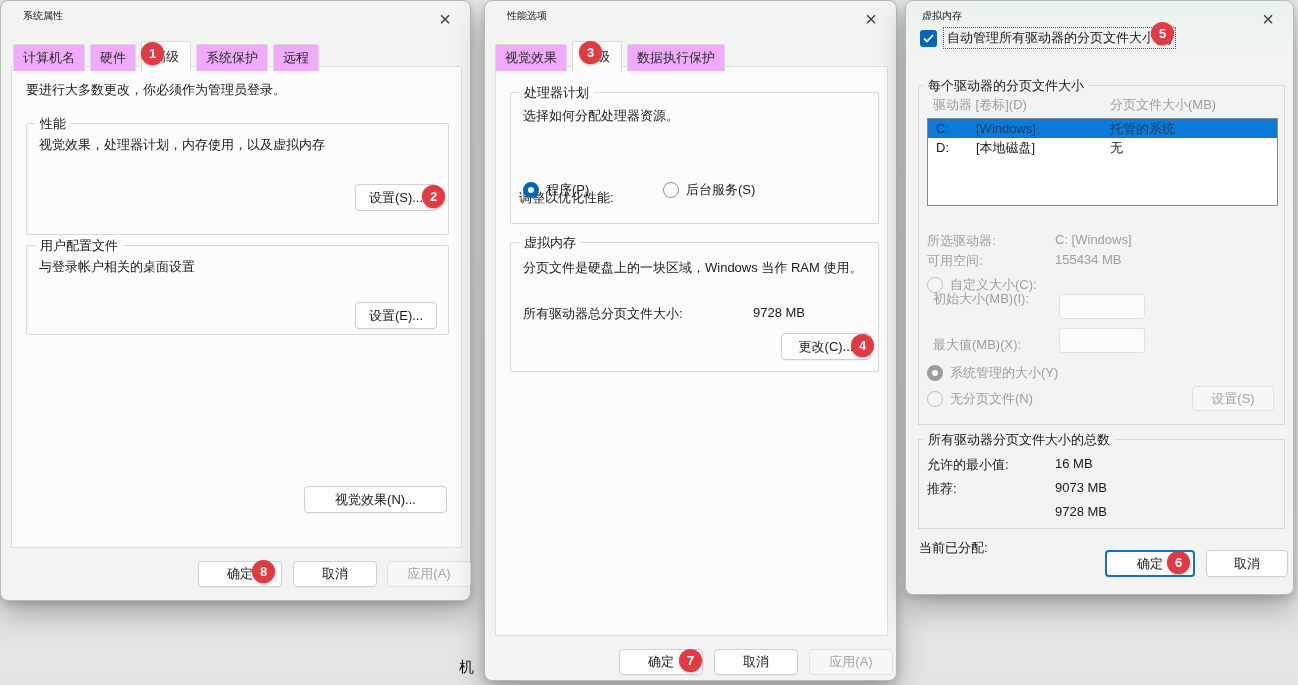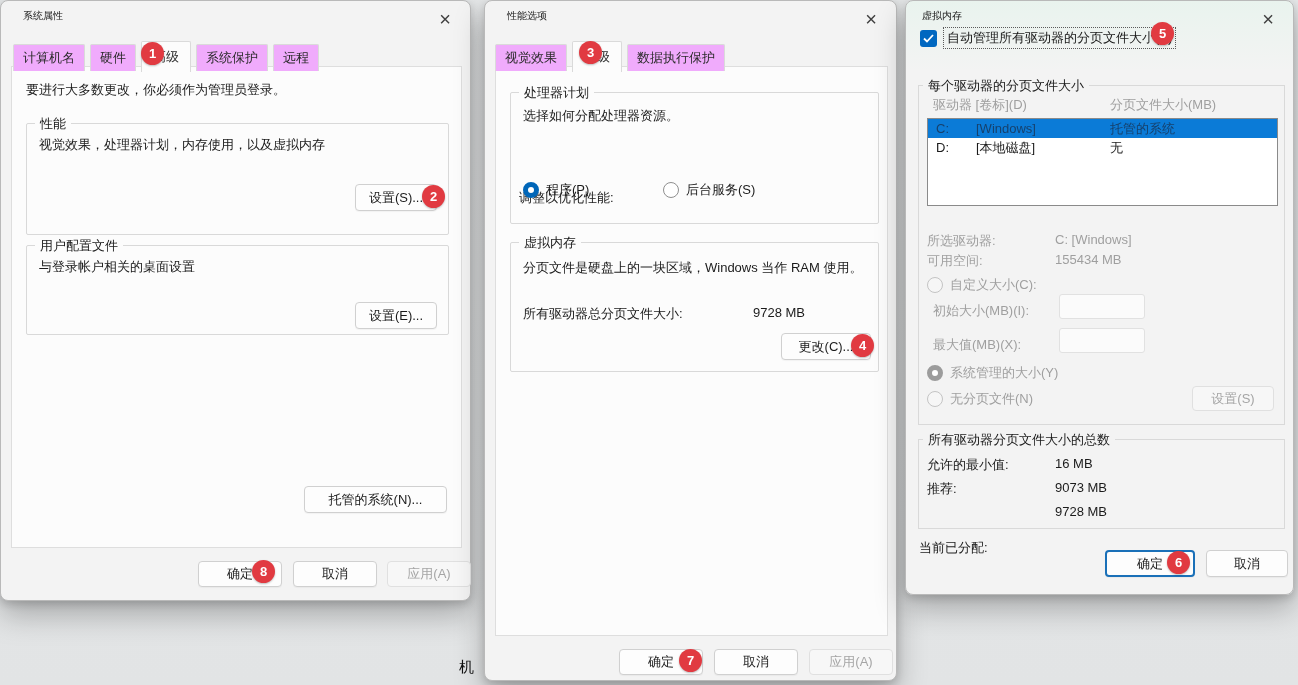--- a/index.html
+++ b/index.html
@@ -83,21 +83,21 @@
       <div class="btn" style="left:328px; top:60px; width:82px; height:27px;">设置(S)...</div>
     </div>
 
     <div class="group" style="left:14px; top:178px; width:423px; height:90px;">
       <span class="glabel">用户配置文件</span>
       <div class="txt" style="left:12px; top:12px;">与登录帐户相关的桌面设置</div>
       <div class="btn" style="left:328px; top:56px; width:82px; height:27px;">设置(E)...</div>
     </div>
 
 
-    <div class="btn" style="left:292px; top:419px; width:143px; height:27px;">托管的系统(N)...</div>
+    <div class="btn" style="left:292px; top:419px; width:143px; height:27px;">视觉效果(N)...</div>
   </div>
 
   <div class="btn" style="left:197px; top:560px; width:84px; height:26px;">确定</div>
   <div class="btn" style="left:292px; top:560px; width:84px; height:26px;">取消</div>
   <div class="btn disabled" style="left:386px; top:560px; width:84px; height:26px;">应用(A)</div>
 </div>
 
 <div class="dlg" style="left:484px; top:0; width:413px; height:681px;">
   <div class="dlg-title">性能选项</div>
   <div class="close-btn">×</div>
@@ -172,21 +172,21 @@
     <div class="txt gray" style="left:8px; top:146px;">所选驱动器:</div>
     <div class="txt gray" style="left:136px; top:146px;">C: [Windows]</div>
     <div class="txt gray" style="left:8px; top:166px;">可用空间:</div>
     <div class="txt gray" style="left:136px; top:166px;">155434 MB</div>
 
     <div class="radio-row gray" style="left:8px; top:190px;">
       <span class="radio off dis"></span>
       <span>自定义大小(C):</span>
     </div>
 
-    <div class="txt gray" style="left:14px; top:216px;">初始大小(MB)(I):</div>
+    <div class="txt gray" style="left:14px; top:204px;">初始大小(MB)(I):</div>
     <input class="input-dis" style="left: 140px; top: 208px; width: 86px; height: 25px;" disabled="">
     <div class="txt gray" style="left:14px; top:250px;">最大值(MB)(X):</div>
     <input class="input-dis" style="left: 140px; top: 242px; width: 86px; height: 25px;" disabled="">
 
     <div class="radio-row gray" style="left:8px; top:278px;">
       <span class="radio on dis"></span>
       <span>系统管理的大小(Y)</span>
     </div>
     <div class="radio-row gray" style="left:8px; top:304px;">
       <span class="radio off dis"></span>

